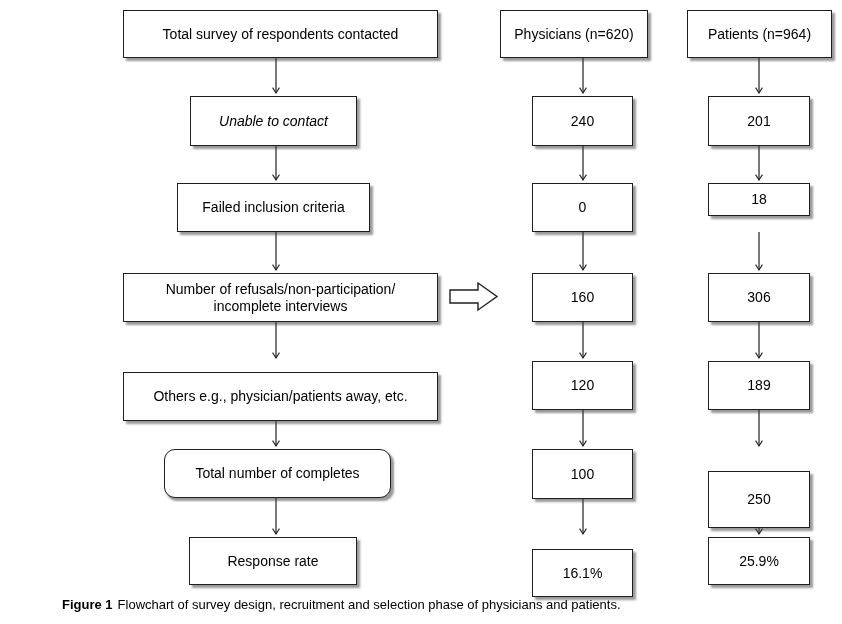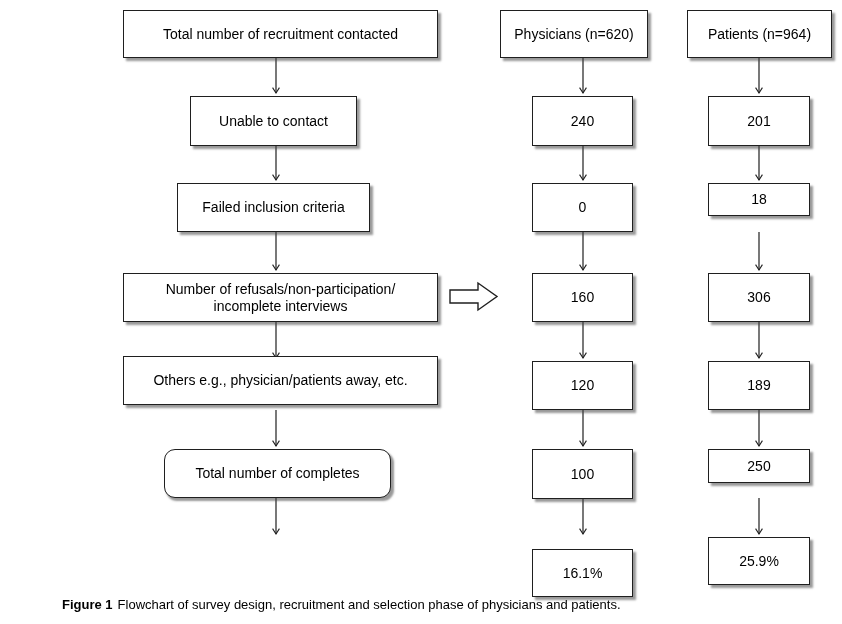--- a/index.html
+++ b/index.html
@@ -91,41 +91,42 @@
       <line class="flowline" x1="759" y1="146" x2="759" y2="180" marker-end="url(#arrowhead)"></line>
       <line class="flowline" x1="759" y1="232" x2="759" y2="270" marker-end="url(#arrowhead)"></line>
       <line class="flowline" x1="759" y1="322" x2="759" y2="358" marker-end="url(#arrowhead)"></line>
       <line class="flowline" x1="759" y1="410" x2="759" y2="446" marker-end="url(#arrowhead)"></line>
       <line class="flowline" x1="759" y1="498" x2="759" y2="534" marker-end="url(#arrowhead)"></line>
     </g>
 
     <path d="M450,290 L478,290 L478,283 L497,296.5 L478,310 L478,303 L450,303 Z" fill="#ffffff" stroke="#1f1f1f" stroke-width="1.4"></path>
   </svg>
 
-  <div class="box" style="left:123px; top:10px;  width:315px; height:48px;">Total number of recruitment contacted</div>
-  <div class="box" style="left:190px; top:96px;  width:167px; height:50px;">Unable to contact</div>
+  <div class="box" style="left:123px; top:10px;  width:315px; height:48px;">Total survey of respondents contacted</div>
+  <div class="box" style="left:190px; top:96px;  width:167px; height:50px;font-style:italic;">Unable to contact</div>
   <div class="box" style="left:177px; top:183px; width:193px; height:49px;">Failed inclusion criteria</div>
   <div class="box" style="left:123px; top:273px; width:315px; height:49px;">Number of refusals/non-participation/
 incomplete interviews</div>
-  <div class="box" style="left:123px; top:356px; width:315px; height:49px;">Others e.g., physician/patients away, etc.</div>
+  <div class="box" style="left:123px; top:372px; width:315px; height:49px;">Others e.g., physician/patients away, etc.</div>
   <div class="box" style="left:164px; top:449px; width:227px; height:49px;border-radius:11px;">Total number of completes</div>
+  <div class="box" style="left:189px; top:537px; width:168px; height:48px;">Response rate</div>
 
   <div class="box" style="left:500px; top:10px;  width:148px; height:48px;">Physicians (n=620)</div>
   <div class="box" style="left:532px; top:96px;  width:101px; height:50px;">240</div>
   <div class="box" style="left:532px; top:183px; width:101px; height:49px;">0</div>
   <div class="box" style="left:532px; top:273px; width:101px; height:49px;">160</div>
   <div class="box" style="left:532px; top:361px; width:101px; height:49px;">120</div>
   <div class="box" style="left:532px; top:449px; width:101px; height:50px;">100</div>
   <div class="box" style="left:532px; top:537px; width:101px; height:48px;margin-top:12px;">16.1%</div>
 
   <div class="box" style="left:687px; top:10px;  width:145px; height:48px;">Patients (n=964)</div>
   <div class="box" style="left:708px; top:96px;  width:102px; height:50px;">201</div>
   <div class="box" style="left:708px; top:183px; width:102px; height:33px;">18</div>
   <div class="box" style="left:708px; top:273px; width:102px; height:49px;">306</div>
   <div class="box" style="left:708px; top:361px; width:102px; height:49px;">189</div>
-  <div class="box" style="left:708px; top:449px; width:102px; height:34px;">250</div>
+  <div class="box" style="left:708px; top:471px; width:102px; height:57px;">250</div>
   <div class="box" style="left:708px; top:537px; width:102px; height:48px;">25.9%</div>
 
   <div class="caption">
     <span class="caption-label">Figure 1</span><span class="caption-text">Flowchart of survey design, recruitment and selection phase of physicians and patients.</span>
   </div>
 
 </div>
 
 </body></html>

